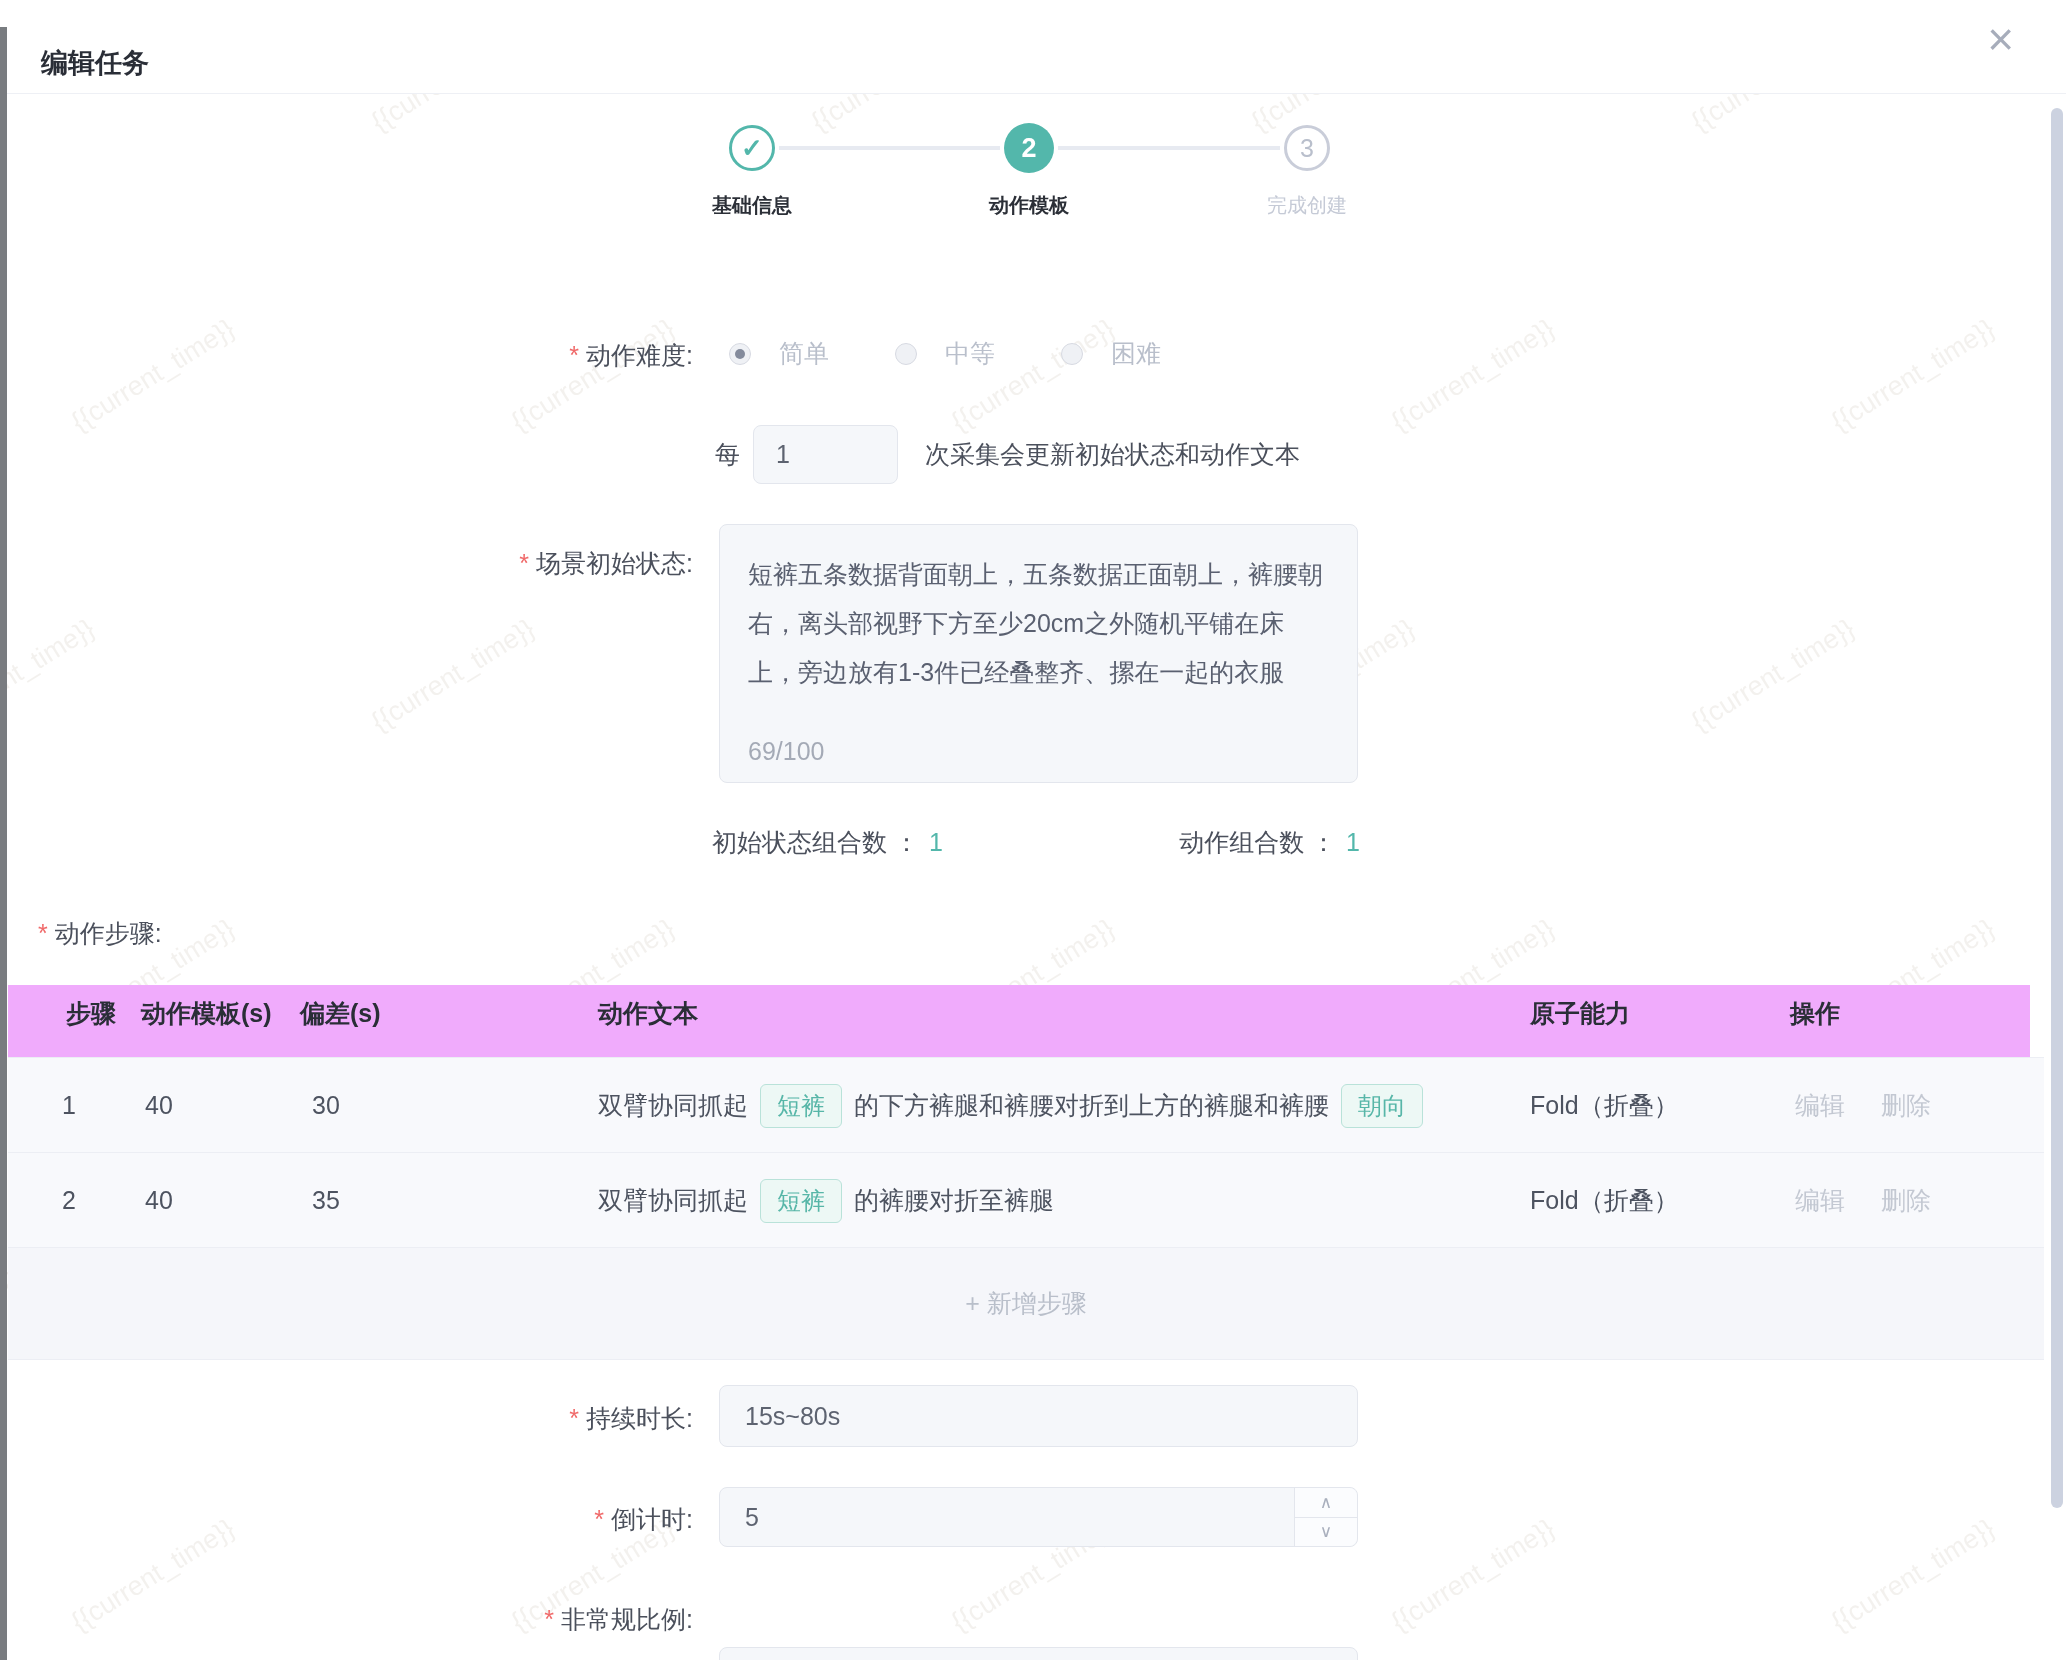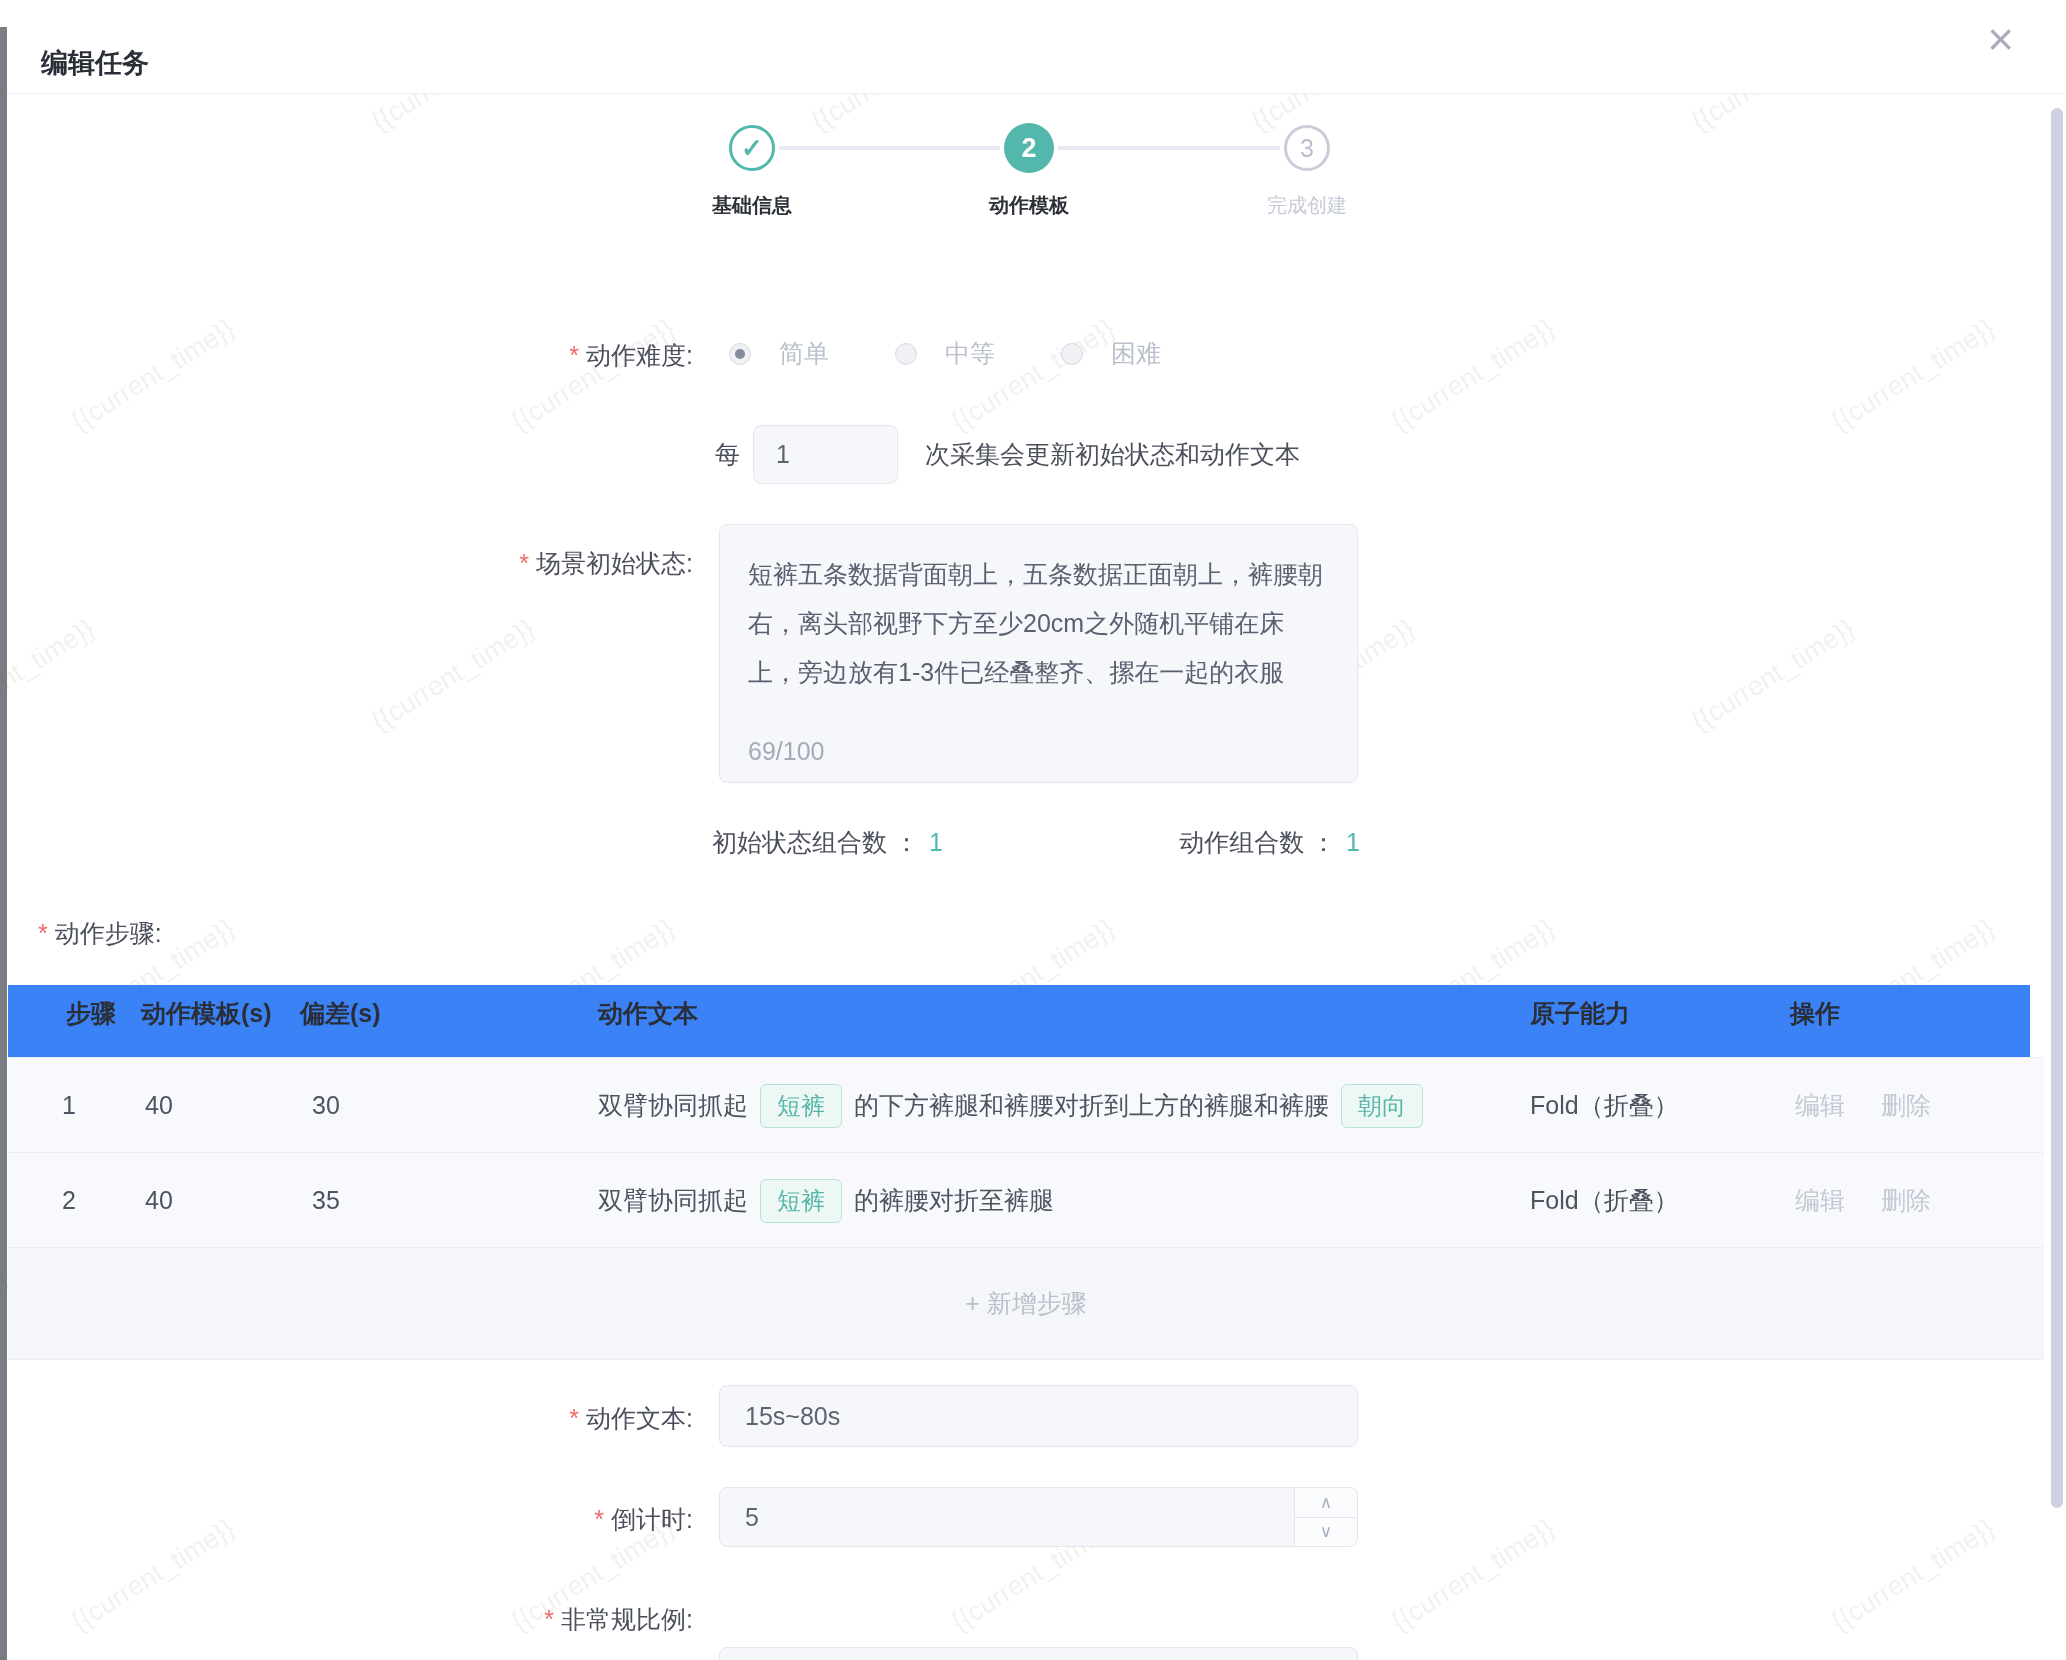--- a/index.html
+++ b/index.html
@@ -49,21 +49,21 @@
   .state-suffix{font-size:25px;color:#4b505c;margin-left:27px;}
   .textarea{position:absolute;left:719px;top:524px;width:639px;height:259px;padding:25px 28px;
             background:#f5f7fa;border:1px solid #e3e6ed;border-radius:8px;box-sizing:border-box;z-index:2;}
   .textarea .txt{font-size:25px;line-height:49px;color:#5a6070;}
   .counter{position:absolute;left:28px;bottom:16px;font-size:25px;color:#a4aab6;}
   .combos{position:absolute;left:712px;top:826px;width:648px;display:flex;justify-content:space-between;
           font-size:25px;color:#4b505c;z-index:2;}
   .combo-val{color:#53b7ab;margin-left:10px;}
   .steps-label{position:absolute;left:38px;top:917px;font-size:25px;color:#4b505c;z-index:2;text-align:left;width:auto;}
   
-  .thead{position:absolute;left:8px;top:985px;right:36px;height:72px;z-index:2;background:#3b82f6;}
+  .thead{position:absolute;left:8px;top:985px;right:36px;height:72px;z-index:2;background:#f0abfc;}
   .th{position:absolute;top:12px;font-size:25px;font-weight:bold;color:#2a2e37;}
   .trow{position:absolute;left:8px;right:22px;height:95px;background:#f8f9fc;border-top:1px solid #eceef4;z-index:2;}
   .td{position:absolute;top:0;height:100%;display:flex;align-items:center;font-size:25px;color:#4d5360;}
   .c1{left:54px;} .c2{left:137px;} .c3{left:304px;} .c4{left:590px;} .c5{left:1522px;} .c6{left:1787px;}
   .tag{display:inline-block;margin:0 12px;padding:5px 16px;border:1px solid #b9e2d9;border-radius:6px;
        background:#edf8f5;color:#57b6a8;font-size:24px;line-height:32px;}
   .op{color:#c3c8d2;margin-right:36px;cursor:pointer;}
   .add-row{position:absolute;left:8px;right:22px;top:1247px;height:111px;background:#f5f6fa;
            border-top:1px solid #eceef4;border-bottom:1px solid #eceef4;display:flex;align-items:center;
            justify-content:center;font-size:25px;color:#b9bfca;cursor:pointer;z-index:2;}
@@ -222,21 +222,21 @@
     <div class="td c5">Fold（折叠）</div>
     <div class="td c6">
       <span class="op">编辑</span>
       <span class="op">删除</span>
     </div>
   </div>
 
   <div class="add-row">+ 新增步骤</div>
 
   <div class="flabel" style="top:1402px;">
-    <span class="star">*</span><span>动作文本:</span>
+    <span class="star">*</span><span>持续时长:</span>
   </div>
   <div class="gbox binput i-duration">15s~80s</div>
 
   <div class="flabel" style="top:1503px;">
     <span class="star">*</span><span>倒计时:</span>
   </div>
   <div class="gbox binput i-countdown rel">
     <span>5</span>
     <div class="spin">
       <div class="spin-btn">

